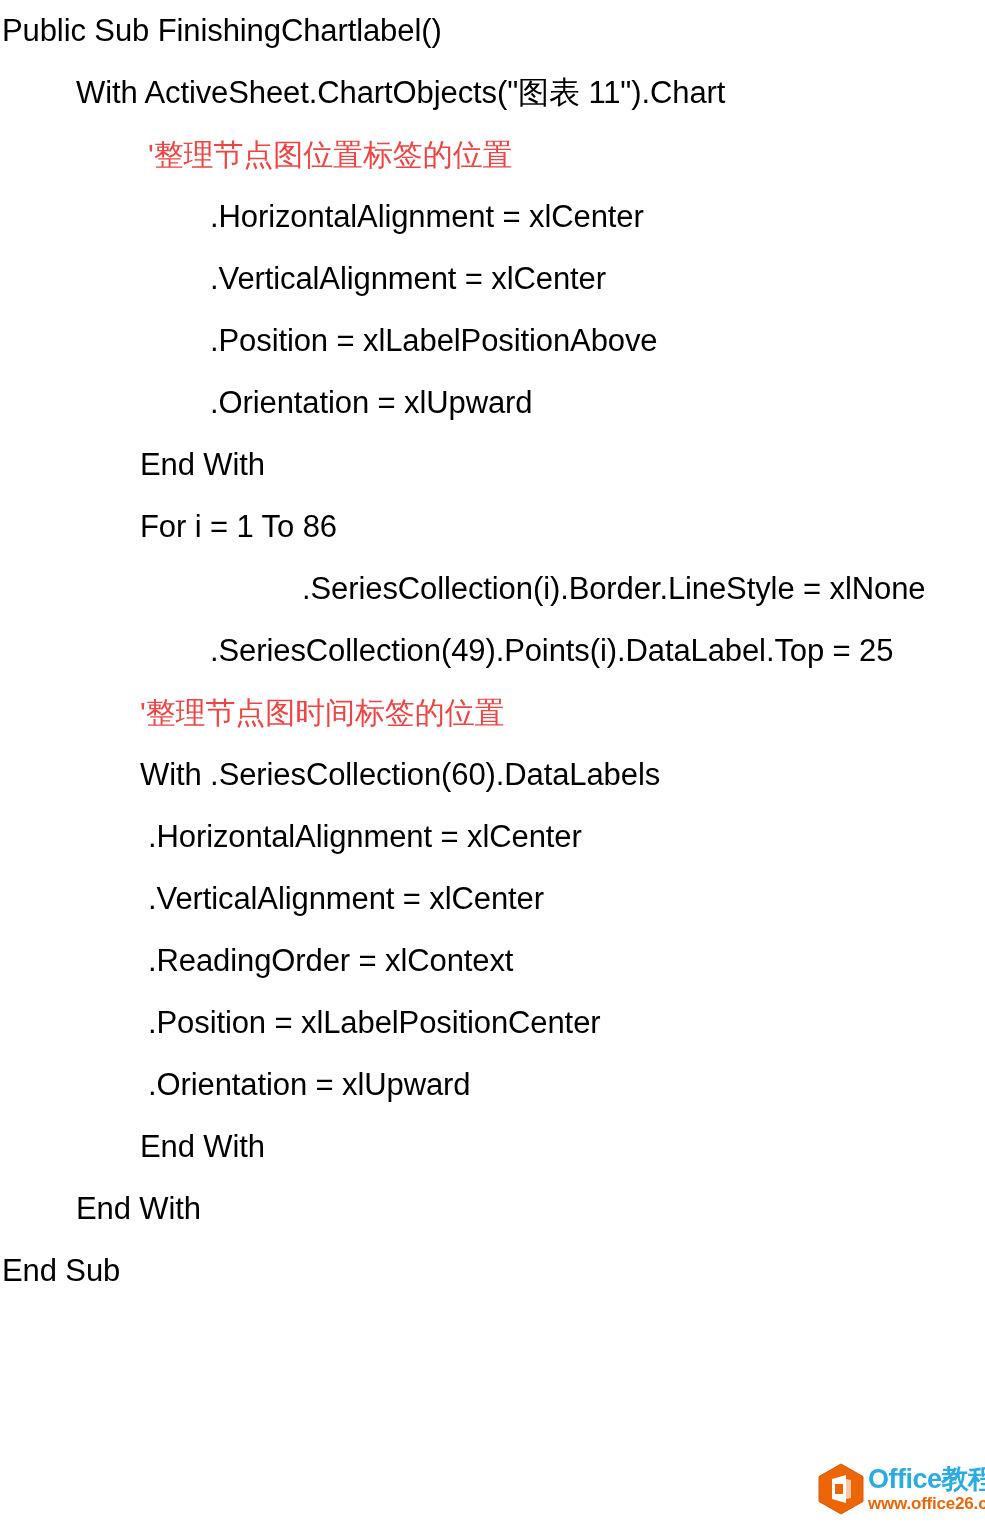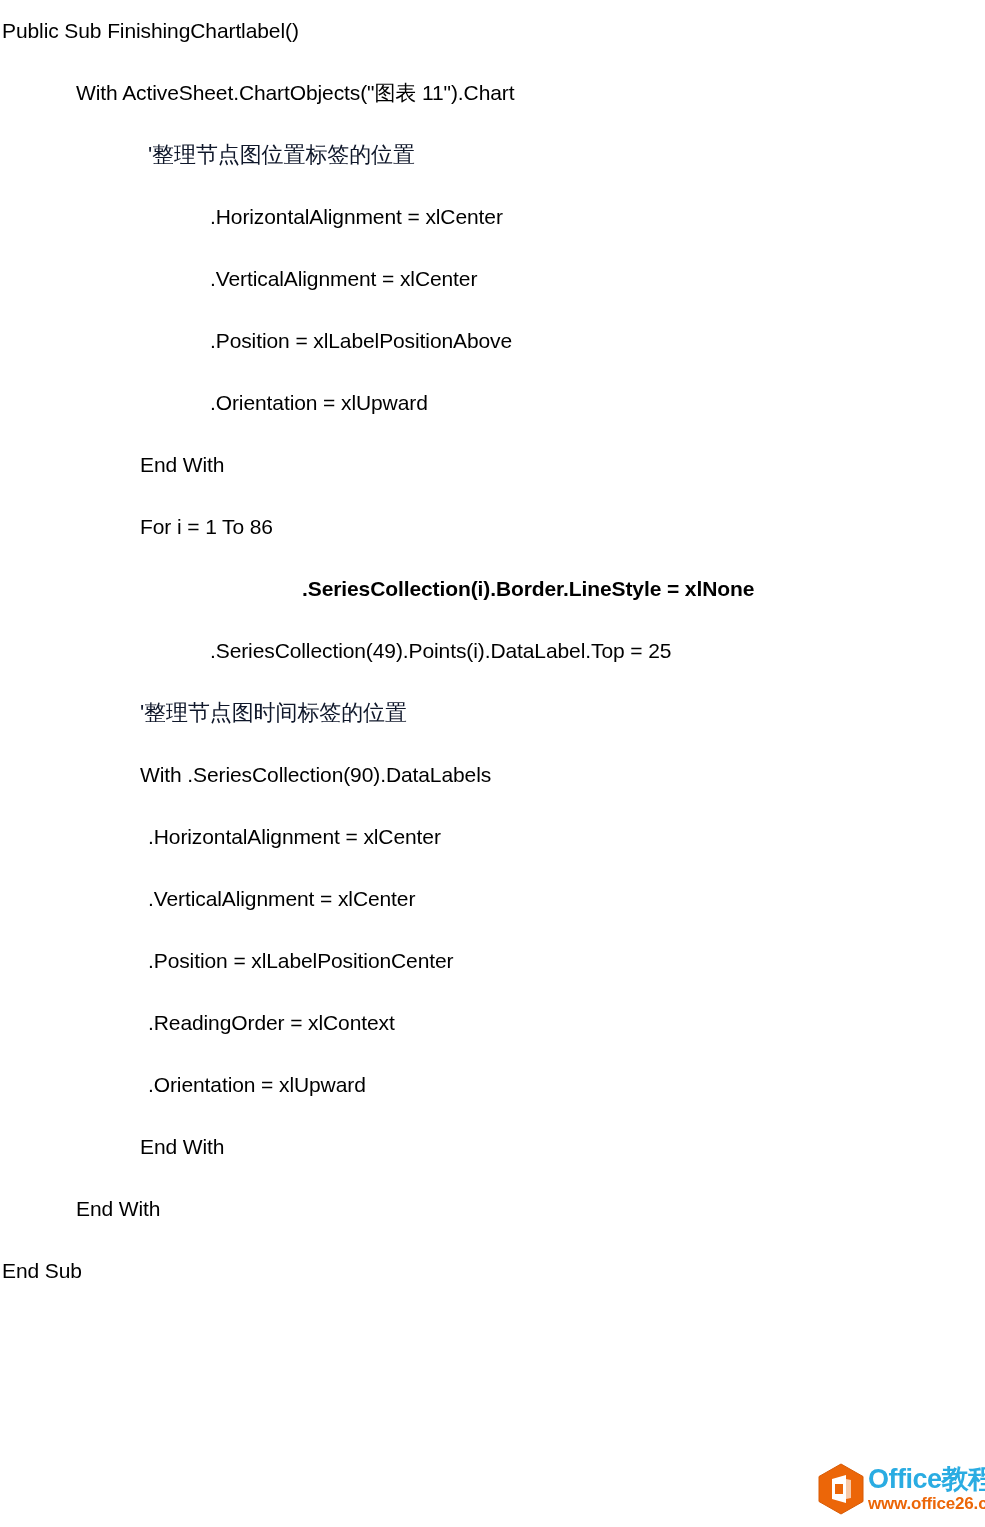--- a/index.html
+++ b/index.html
@@ -20,39 +20,39 @@
   #code-listing {
     position: absolute;
     left: 0;
     top: 0;
     width: 985px;
   }
 
   .code-line {
     height: 62px;
     line-height: 62px;
-    font-size: 21px;
+    font-size: 31px;
     color: #000000;
     white-space: pre;
     letter-spacing: -0.1px;
   }
 
   
   .ind-0 { padding-left: 2px;   }
   .ind-1 { padding-left: 76px;  }
   .ind-2 { padding-left: 140px; }
   .ind-3 { padding-left: 148px; }
   .ind-4 { padding-left: 210px; }
   .ind-5 { padding-left: 222px; }
   .ind-6 { padding-left: 228px; }
-  .ind-7 { padding-left: 302px; font-weight: bold; }
+  .ind-7 { padding-left: 302px; }
 
   .comment {
-    color: #0f172a;
-    font-size: 22px;
+    color: #ef4444;
+    font-size: 30px;
   }
 
   
   #watermark {
     position: absolute;
     left: 818px;
     top: 1458px;
     width: 167px;
     height: 62px;
     display: flex;
@@ -97,25 +97,25 @@
     <div class="code-line ind-3 comment">'整理节点图位置标签的位置</div>
     <div class="code-line ind-4">.HorizontalAlignment = xlCenter</div>
     <div class="code-line ind-4">.VerticalAlignment = xlCenter</div>
     <div class="code-line ind-4">.Position = xlLabelPositionAbove</div>
     <div class="code-line ind-4">.Orientation = xlUpward</div>
     <div class="code-line ind-2">End With</div>
     <div class="code-line ind-2">For i = 1 To 86</div>
     <div class="code-line ind-7">.SeriesCollection(i).Border.LineStyle = xlNone</div>
     <div class="code-line ind-4">.SeriesCollection(49).Points(i).DataLabel.Top = 25</div>
     <div class="code-line ind-2 comment">'整理节点图时间标签的位置</div>
-    <div class="code-line ind-2">With .SeriesCollection(90).DataLabels</div>
+    <div class="code-line ind-2">With .SeriesCollection(60).DataLabels</div>
     <div class="code-line ind-3">.HorizontalAlignment = xlCenter</div>
     <div class="code-line ind-3">.VerticalAlignment = xlCenter</div>
+    <div class="code-line ind-3">.ReadingOrder = xlContext</div>
     <div class="code-line ind-3">.Position = xlLabelPositionCenter</div>
-    <div class="code-line ind-3">.ReadingOrder = xlContext</div>
     <div class="code-line ind-3">.Orientation = xlUpward</div>
     <div class="code-line ind-2">End With</div>
     <div class="code-line ind-1">End With</div>
     <div class="code-line ind-0">End Sub</div>
   </div>
 
 <div id="watermark">
   <div class="wm-hex">
     <svg width="46" height="52" viewBox="0 0 46 52" aria-hidden="true">
       <polygon points="23,1 45,13.5 45,38.5 23,51 1,38.5 1,13.5" fill="#ec6608"></polygon>

